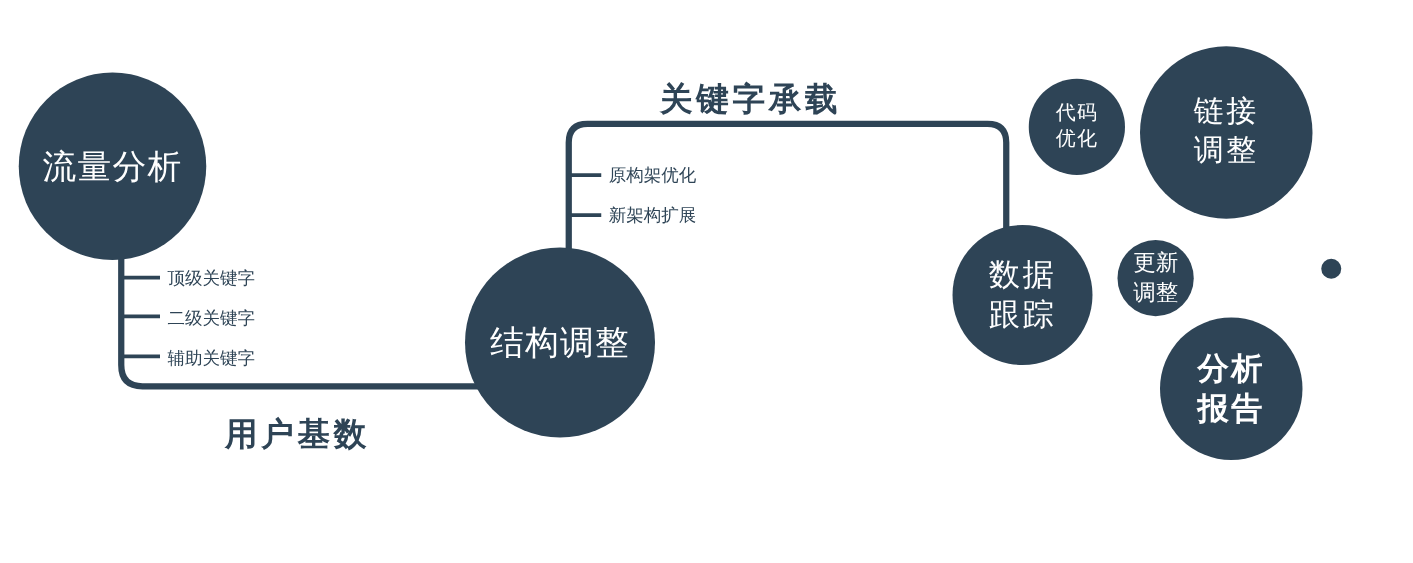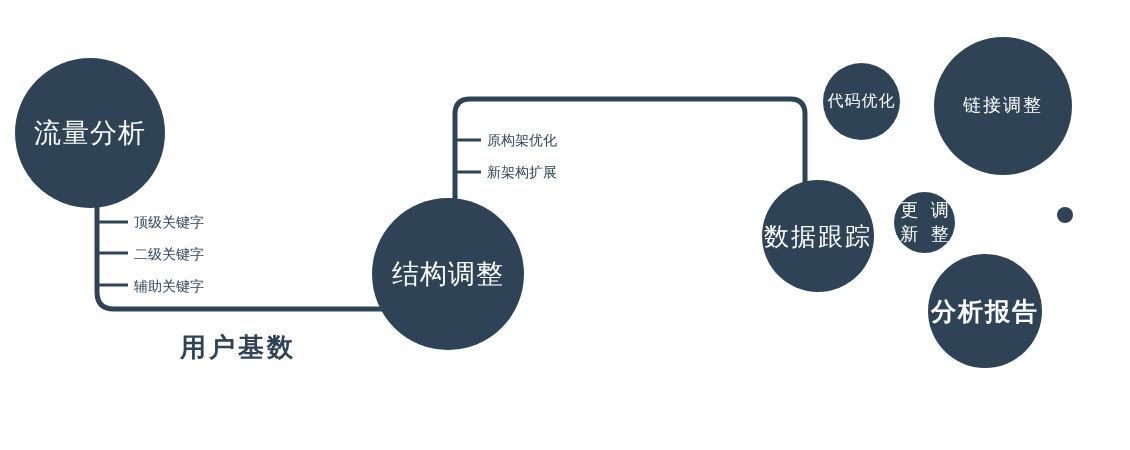--- a/index.html
+++ b/index.html
@@ -15,33 +15,33 @@
     position: absolute;
     left: 0; top: 0;
     z-index: 1;
   }
   .node {
     position: absolute;
     border-radius: 50%;
     background: #2e4456;
     color: #ffffff;
     display: flex;
-    flex-direction: row;
+    flex-direction: column;
     align-items: center;
     justify-content: center;
     text-align: center;
     z-index: 2;
     line-height: 1.28;
   }
   .node span { display: block; }
   .node-traffic   { left: 15px;  top: 58px;  width: 150px; height: 150px; font-size: 27px; letter-spacing: 1px; }
   .node-structure { left: 372px; top: 198px; width: 152px; height: 152px; font-size: 27px; letter-spacing: 1px; }
   .node-tracking  { left: 762px; top: 180px; width: 112px; height: 112px; font-size: 25px; letter-spacing: 2px; }
   .node-code      { left: 823px; top: 63px;  width: 77px;  height: 77px;  font-size: 16px; letter-spacing: 1px; }
-  .node-link      { left: 934px; top: 37px;  width: 138px; height: 138px; font-size: 18px; letter-spacing: 2px; }
+  .node-link      { left: 912px; top: 37px;  width: 138px; height: 138px; font-size: 24px; letter-spacing: 2px; }
   .node-update    { left: 894px; top: 192px; width: 61px;  height: 61px;  font-size: 18px; font-weight: normal; }
   .node-report    { left: 928px; top: 254px; width: 114px; height: 114px; font-size: 25px; font-weight: bold; letter-spacing: 2px; }
   .node-dot       { left: 1057px; top: 207px; width: 16px; height: 16px; }
   .edge-label {
     position: absolute;
     color: #2e4456;
     font-weight: bold;
     font-size: 26px;
     letter-spacing: 3px;
     z-index: 3;
@@ -118,20 +118,21 @@
 
   <div class="node node-dot"></div>
 
   <div class="node node-report">
     <span>分析</span>
     <span>报告</span>
   </div>
 
   <div class="edge-label edge-label-userbase">用户基数</div>
 
+  <div class="edge-label edge-label-keyword">关键字承载</div>
 
   <div class="branch-label branch-top">顶级关键字</div>
   <div class="branch-label branch-second">二级关键字</div>
   <div class="branch-label branch-aux">辅助关键字</div>
 
   <div class="branch-label branch-arch">原构架优化</div>
   <div class="branch-label branch-expand">新架构扩展</div>
 
 
 </div>

